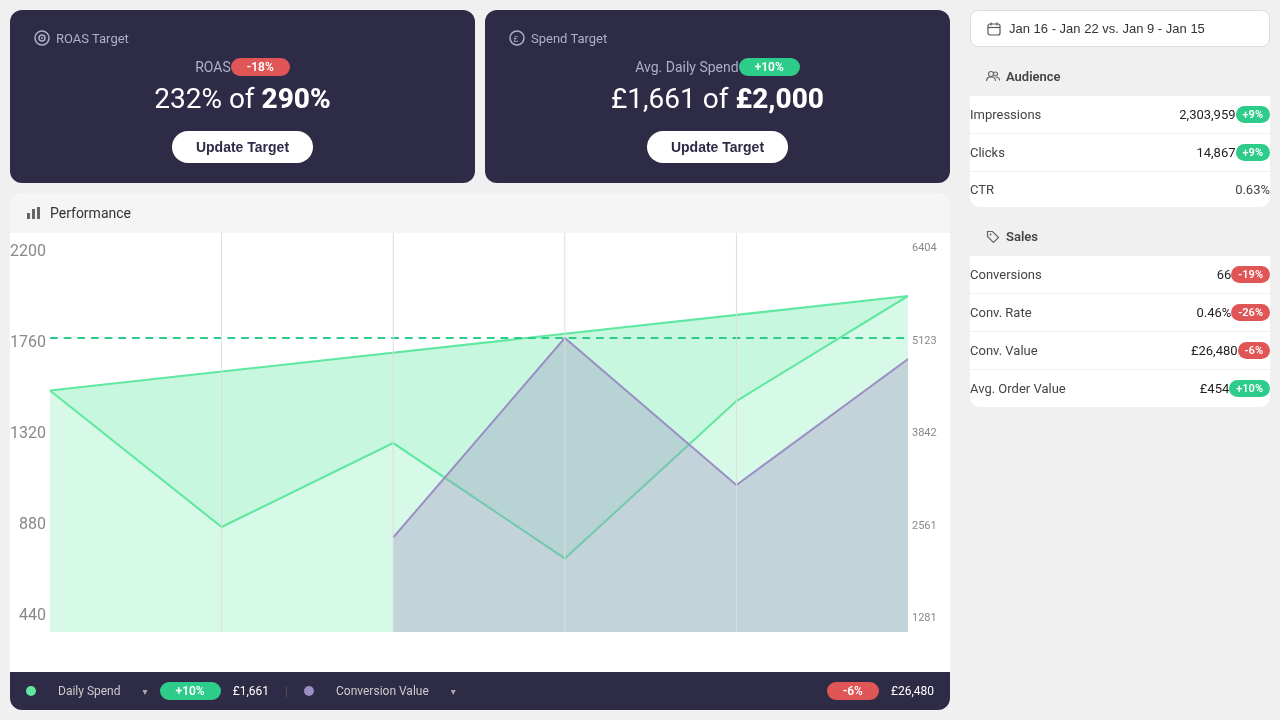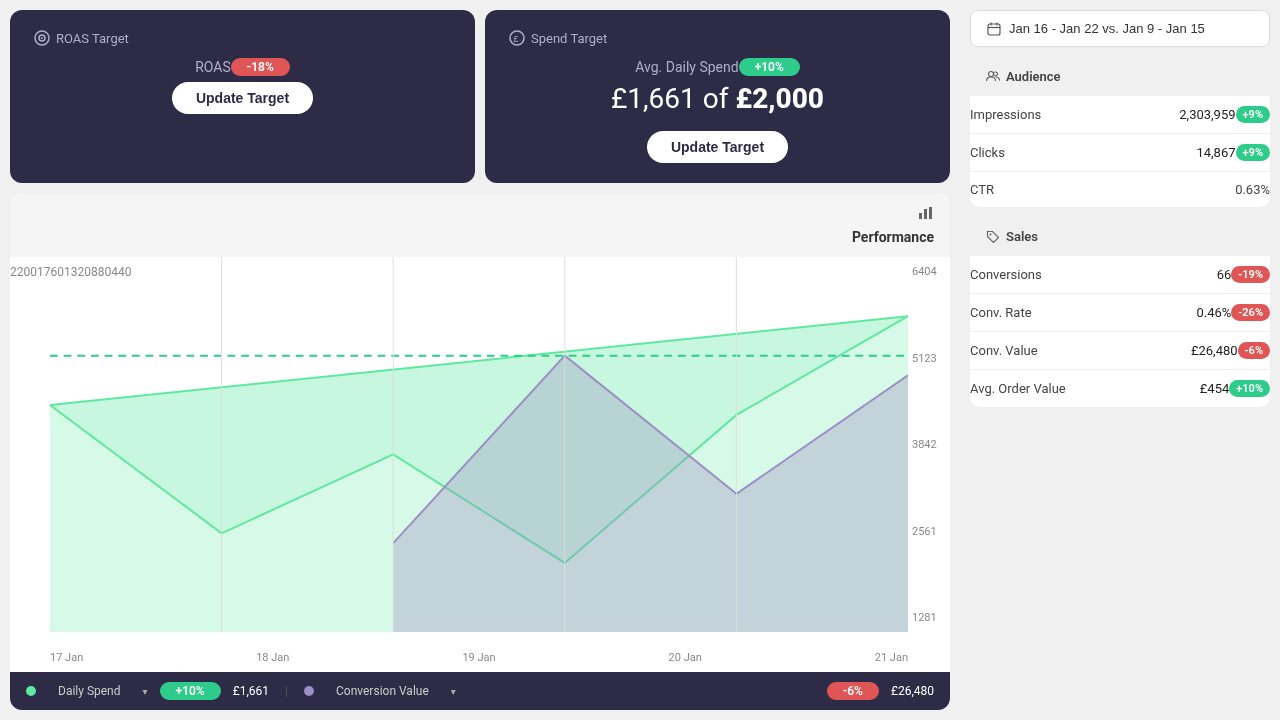--- a/index.html
+++ b/index.html
@@ -107,44 +107,43 @@
       flex-direction: column;
       overflow: hidden;
     }
 
     .performance-header {
       padding: 12px 16px;
       display: flex;
       align-items: flex-end;
       gap: 8px;
       font-size: 14px;
-      font-weight: 700;
+      font-weight: 400;
       color: #333;
       background: #f5f5f5;
       border-radius: 12px 12px 0 0;
-      flex-direction: column;
     }
 
     .chart-container {
       flex: 1;
       position: relative;
       overflow: hidden;
     }
 
     .chart-labels-left {
       position: absolute;
       left: 0;
       top: 0;
       bottom: 40px;
       width: 40px;
       display: flex;
-      flex-direction: row;
+      flex-direction: column;
       justify-content: space-between;
       padding: 8px 0;
-      font-size: 12px;
+      font-size: 16px;
       color: #888;
       text-align: right;
       padding-right: 4px;
     }
 
     .chart-labels-right {
       position: absolute;
       right: 0;
       top: 0;
       bottom: 40px;
@@ -299,20 +298,23 @@
           <circle cx="8" cy="8" r="7" stroke="#b0aec8" stroke-width="1.5"></circle>
           <circle cx="8" cy="8" r="3" stroke="#b0aec8" stroke-width="1.5"></circle>
           <circle cx="8" cy="8" r="1" fill="#b0aec8"></circle>
         </svg>
         <span>ROAS Target</span>
       </div>
       <div class="card-metric-row">
         <span class="card-metric-label">ROAS</span>
         <span class="badge badge-red">-18%</span>
       </div>
+      <div class="card-main-value">
+        <span>232% of </span><strong>290%</strong>
+      </div>
       <button class="update-btn">Update Target</button>
     </div>
 
     <div class="card">
       <div class="card-title">
         <svg width="16" height="16" viewBox="0 0 16 16" fill="none">
           <circle cx="8" cy="8" r="7" stroke="#b0aec8" stroke-width="1.5"></circle>
           <text x="4.5" y="12" font-size="9" fill="#b0aec8" font-family="sans-serif">£</text>
         </svg>
         <span>Spend Target</span>
@@ -369,27 +371,20 @@
 
           <line x1="0" y1="100" x2="880" y2="100" stroke="#2ecc8a" stroke-width="2" stroke-dasharray="8,6"></line>
 
           <line x1="176" y1="0" x2="176" y2="380" stroke="#ddd" stroke-width="1"></line>
           <line x1="352" y1="0" x2="352" y2="380" stroke="#ddd" stroke-width="1"></line>
           <line x1="528" y1="0" x2="528" y2="380" stroke="#ddd" stroke-width="1"></line>
           <line x1="704" y1="0" x2="704" y2="380" stroke="#ddd" stroke-width="1"></line>
         </svg>
       </div>
 
-      <div class="date-labels">
-        <span>17 Jan</span>
-        <span>18 Jan</span>
-        <span>19 Jan</span>
-        <span>20 Jan</span>
-        <span>21 Jan</span>
-      </div>
     </div>
 
     <div class="chart-footer">
       <div class="legend-item">
         <div class="legend-dot legend-dot-green"></div>
         <span class="legend-label">Daily Spend</span>
         <span class="legend-chevron">▾</span>
       </div>
       <span class="badge badge-green">+10%</span>
       <span>£1,661</span>

